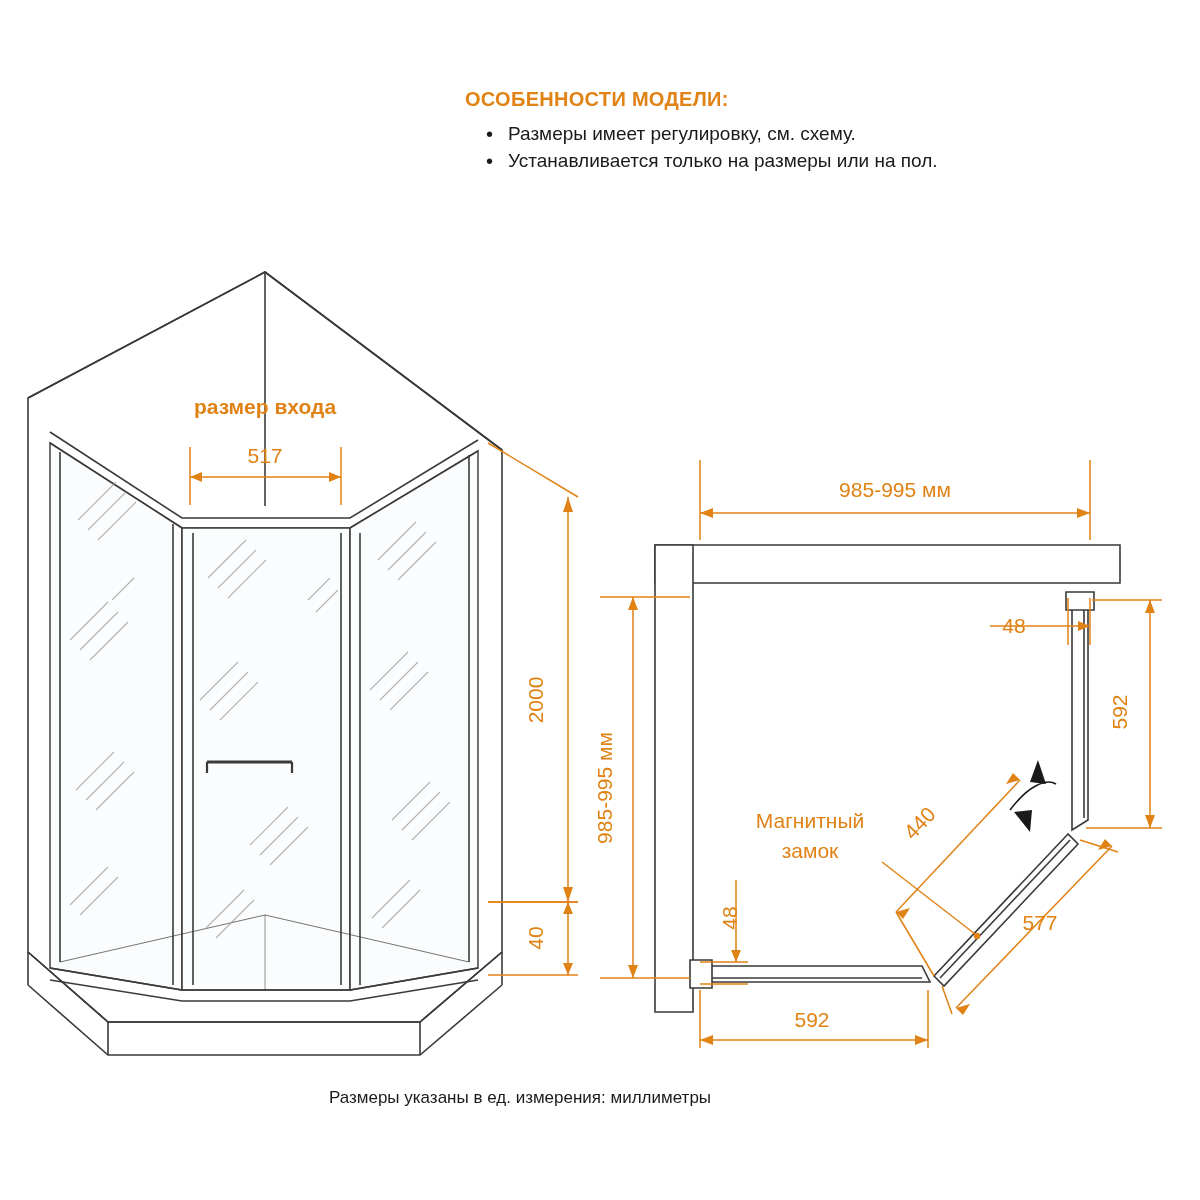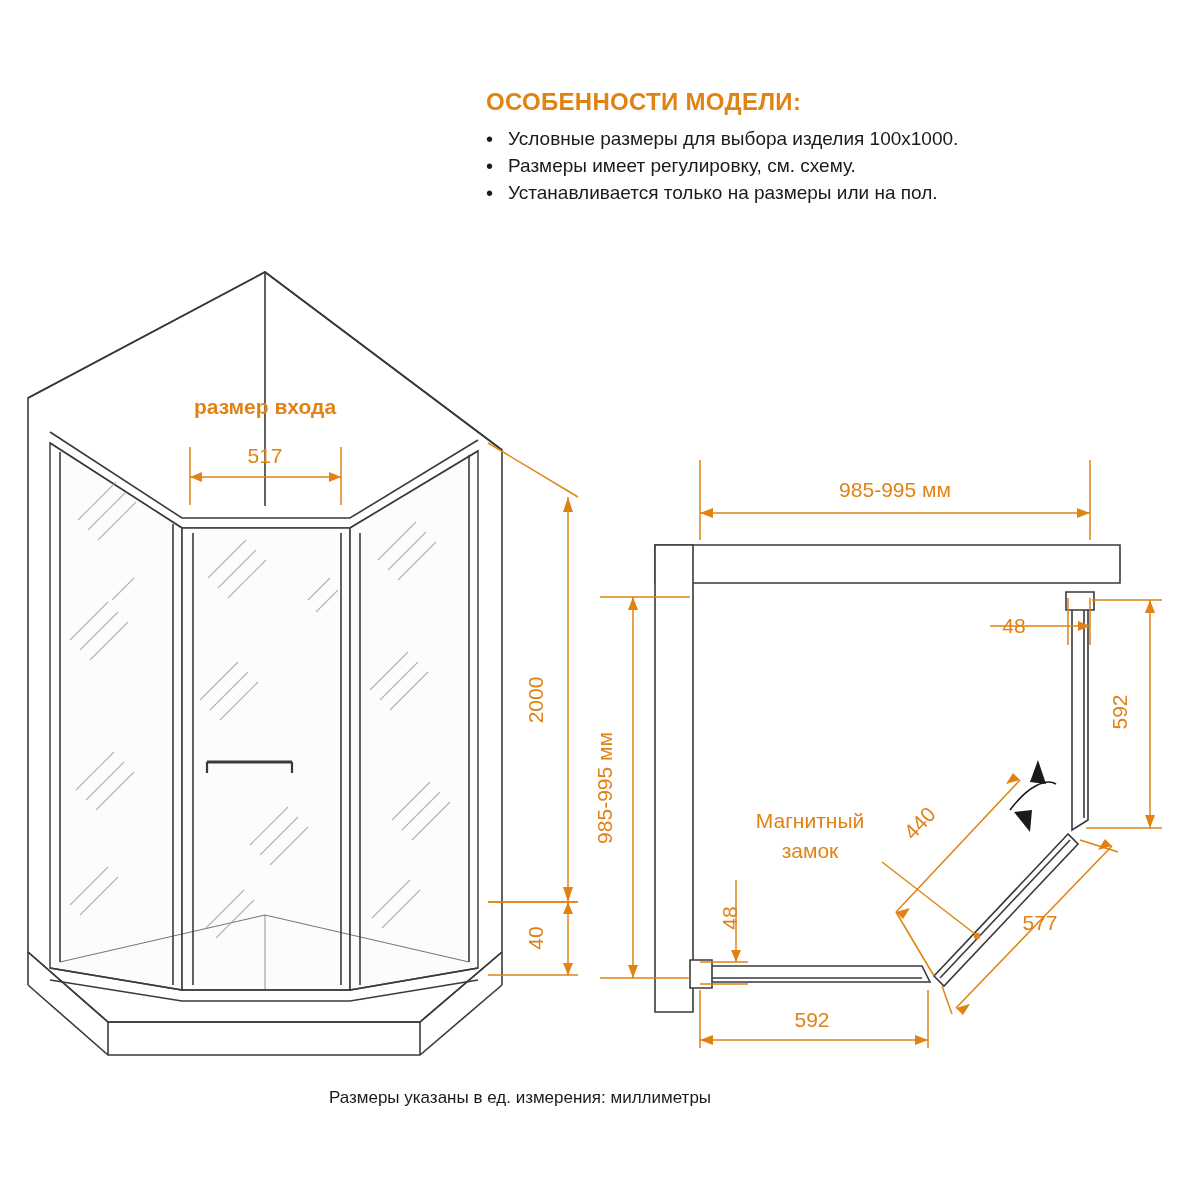--- a/index.html
+++ b/index.html
@@ -21,25 +21,25 @@
     width: 1200px;
     height: 1200px;
   }
   .features {
     position: absolute;
     left: 420px;
     top: 88px;
     width: 720px;
   }
   .features-title {
-    font-size: 24px;
+    font-size: 20px;
     font-weight: bold;
     color: #E08214;
     letter-spacing: 0.3px;
-    margin: 0 0 10px 66px;
+    margin: 0 0 10px 45px;
   }
   .features ul {
     margin: 0;
     padding: 0 0 0 66px;
     list-style: none;
   }
   .features li {
     font-size: 19px;
     line-height: 1.42;
     color: #1a1a1a;
@@ -77,21 +77,20 @@
   }
 </style>
 </head>
 <body>
 
 <div id="stage">
 
   <div class="features">
     <div class="features-title">ОСОБЕННОСТИ МОДЕЛИ:</div>
     <ul>
-      <li>Условные размеры для выбора изделия 100x1000.</li>
       <li>Размеры имеет регулировку, см. схему.</li>
       <li>Устанавливается только на размеры или на пол.</li>
     </ul>
   </div>
 
   <svg width="1200" height="1200" viewBox="0 0 1200 1200" style="position:absolute;left:0;top:0;">
 
     <g stroke="#3a3a3a" fill="none" stroke-width="1.6">
 
       <path d="M 28 398 L 28 952 L 108 1022 L 265 1022 L 265 1022 L 420 1022 L 502 952 L 502 450 L 265 272 L 28 398 Z" stroke="#3a3a3a" fill="#ffffff"></path>

